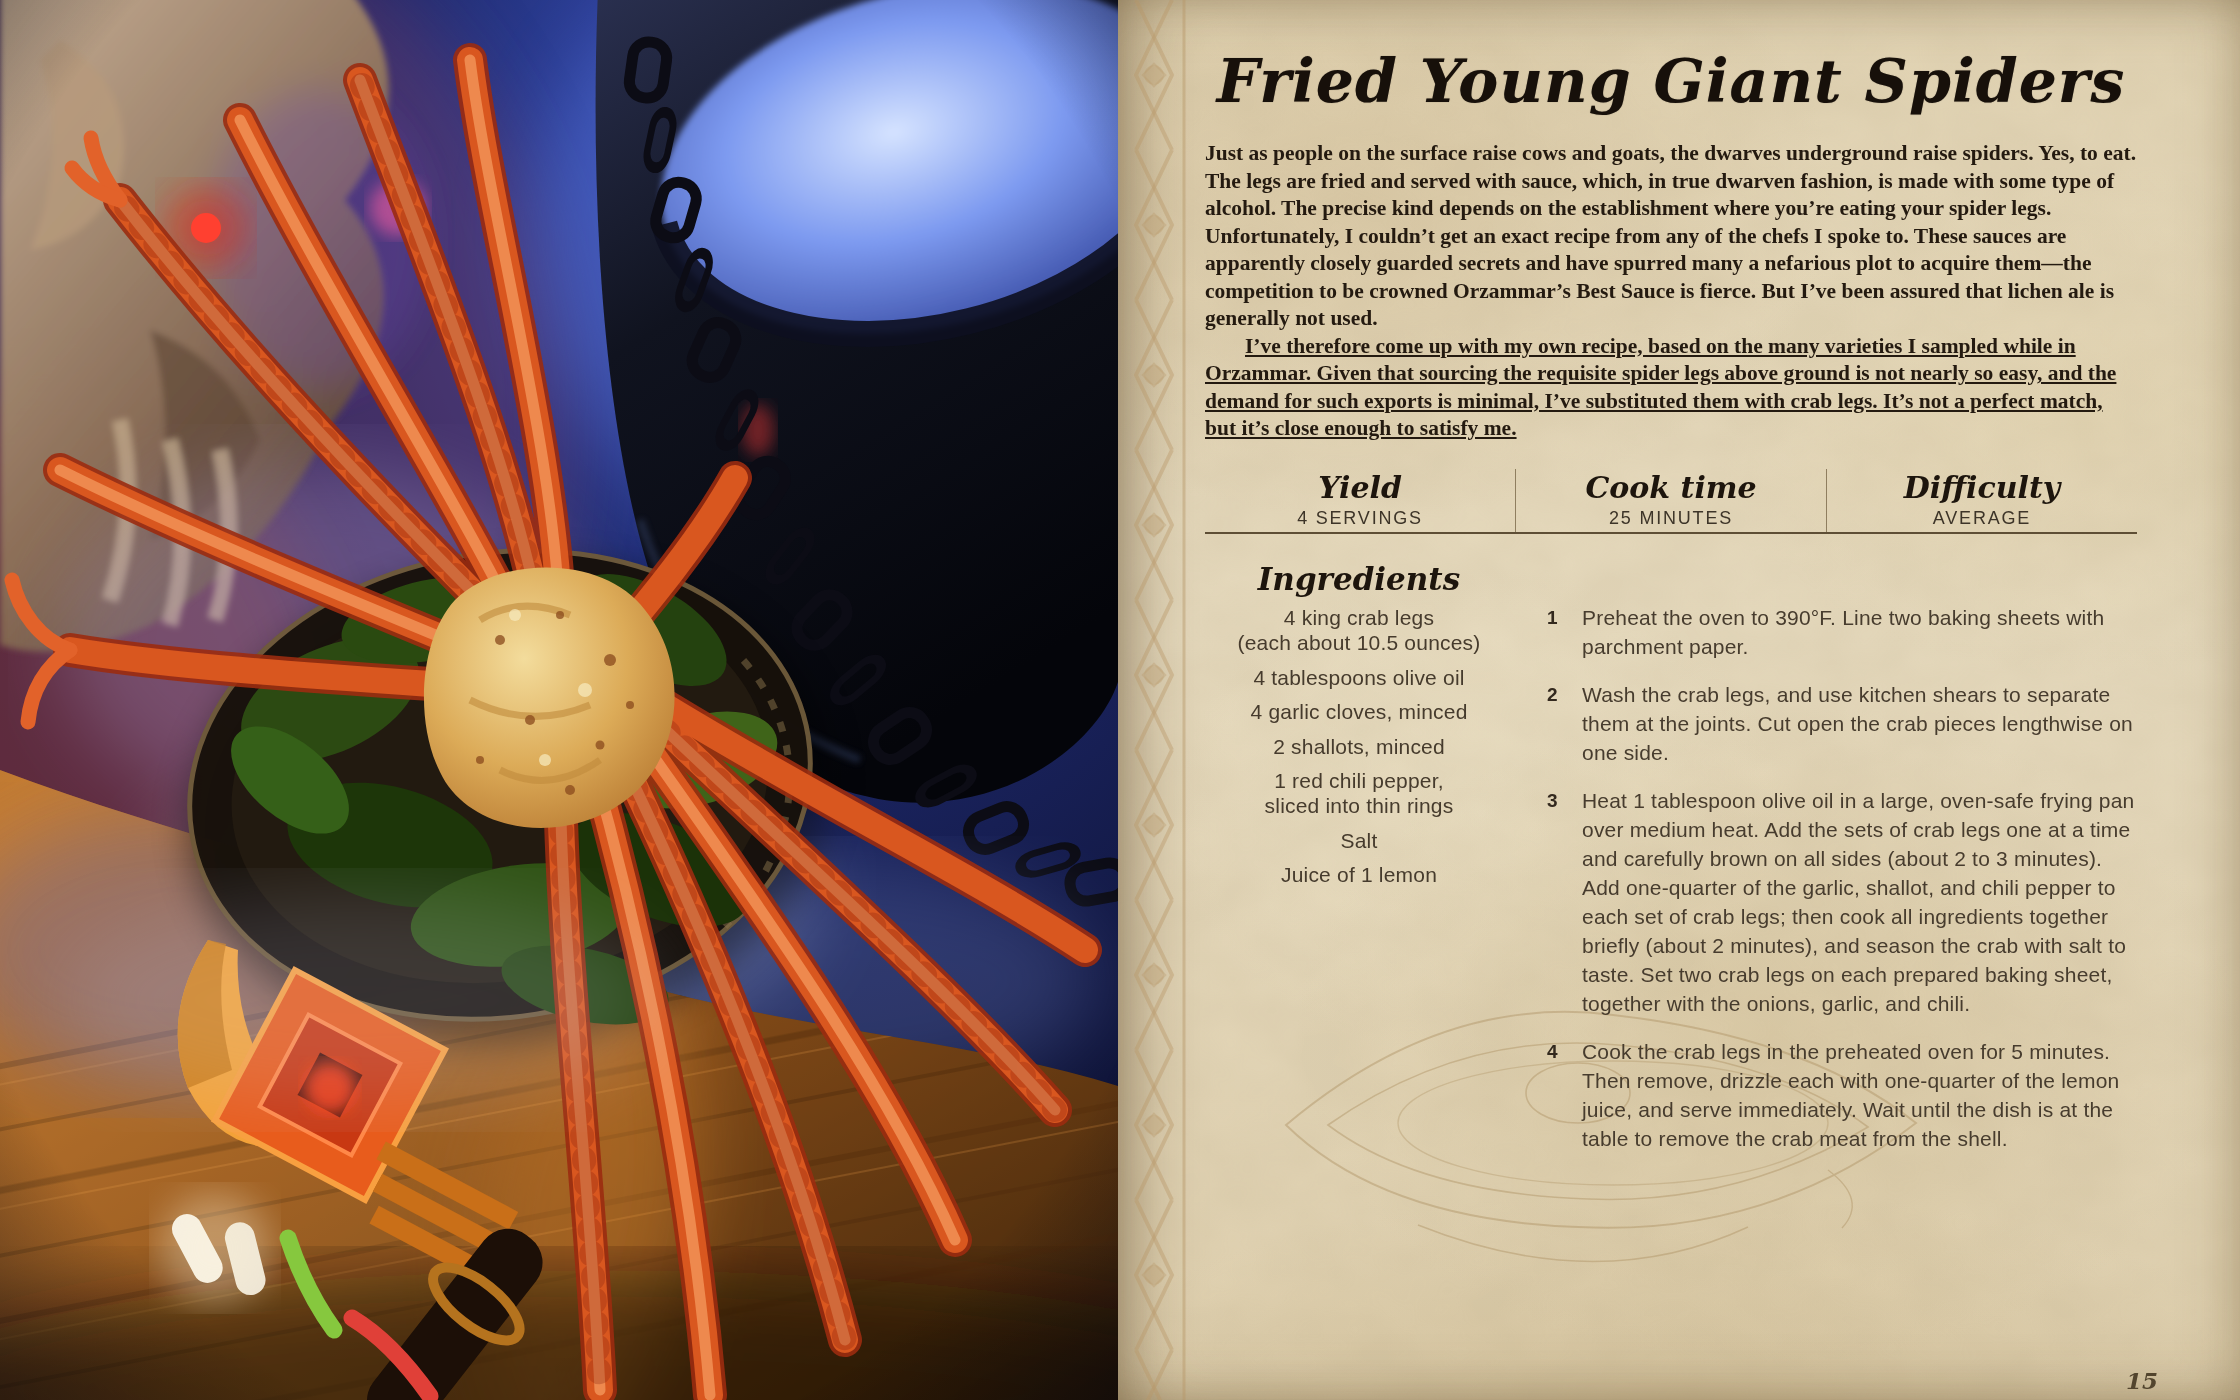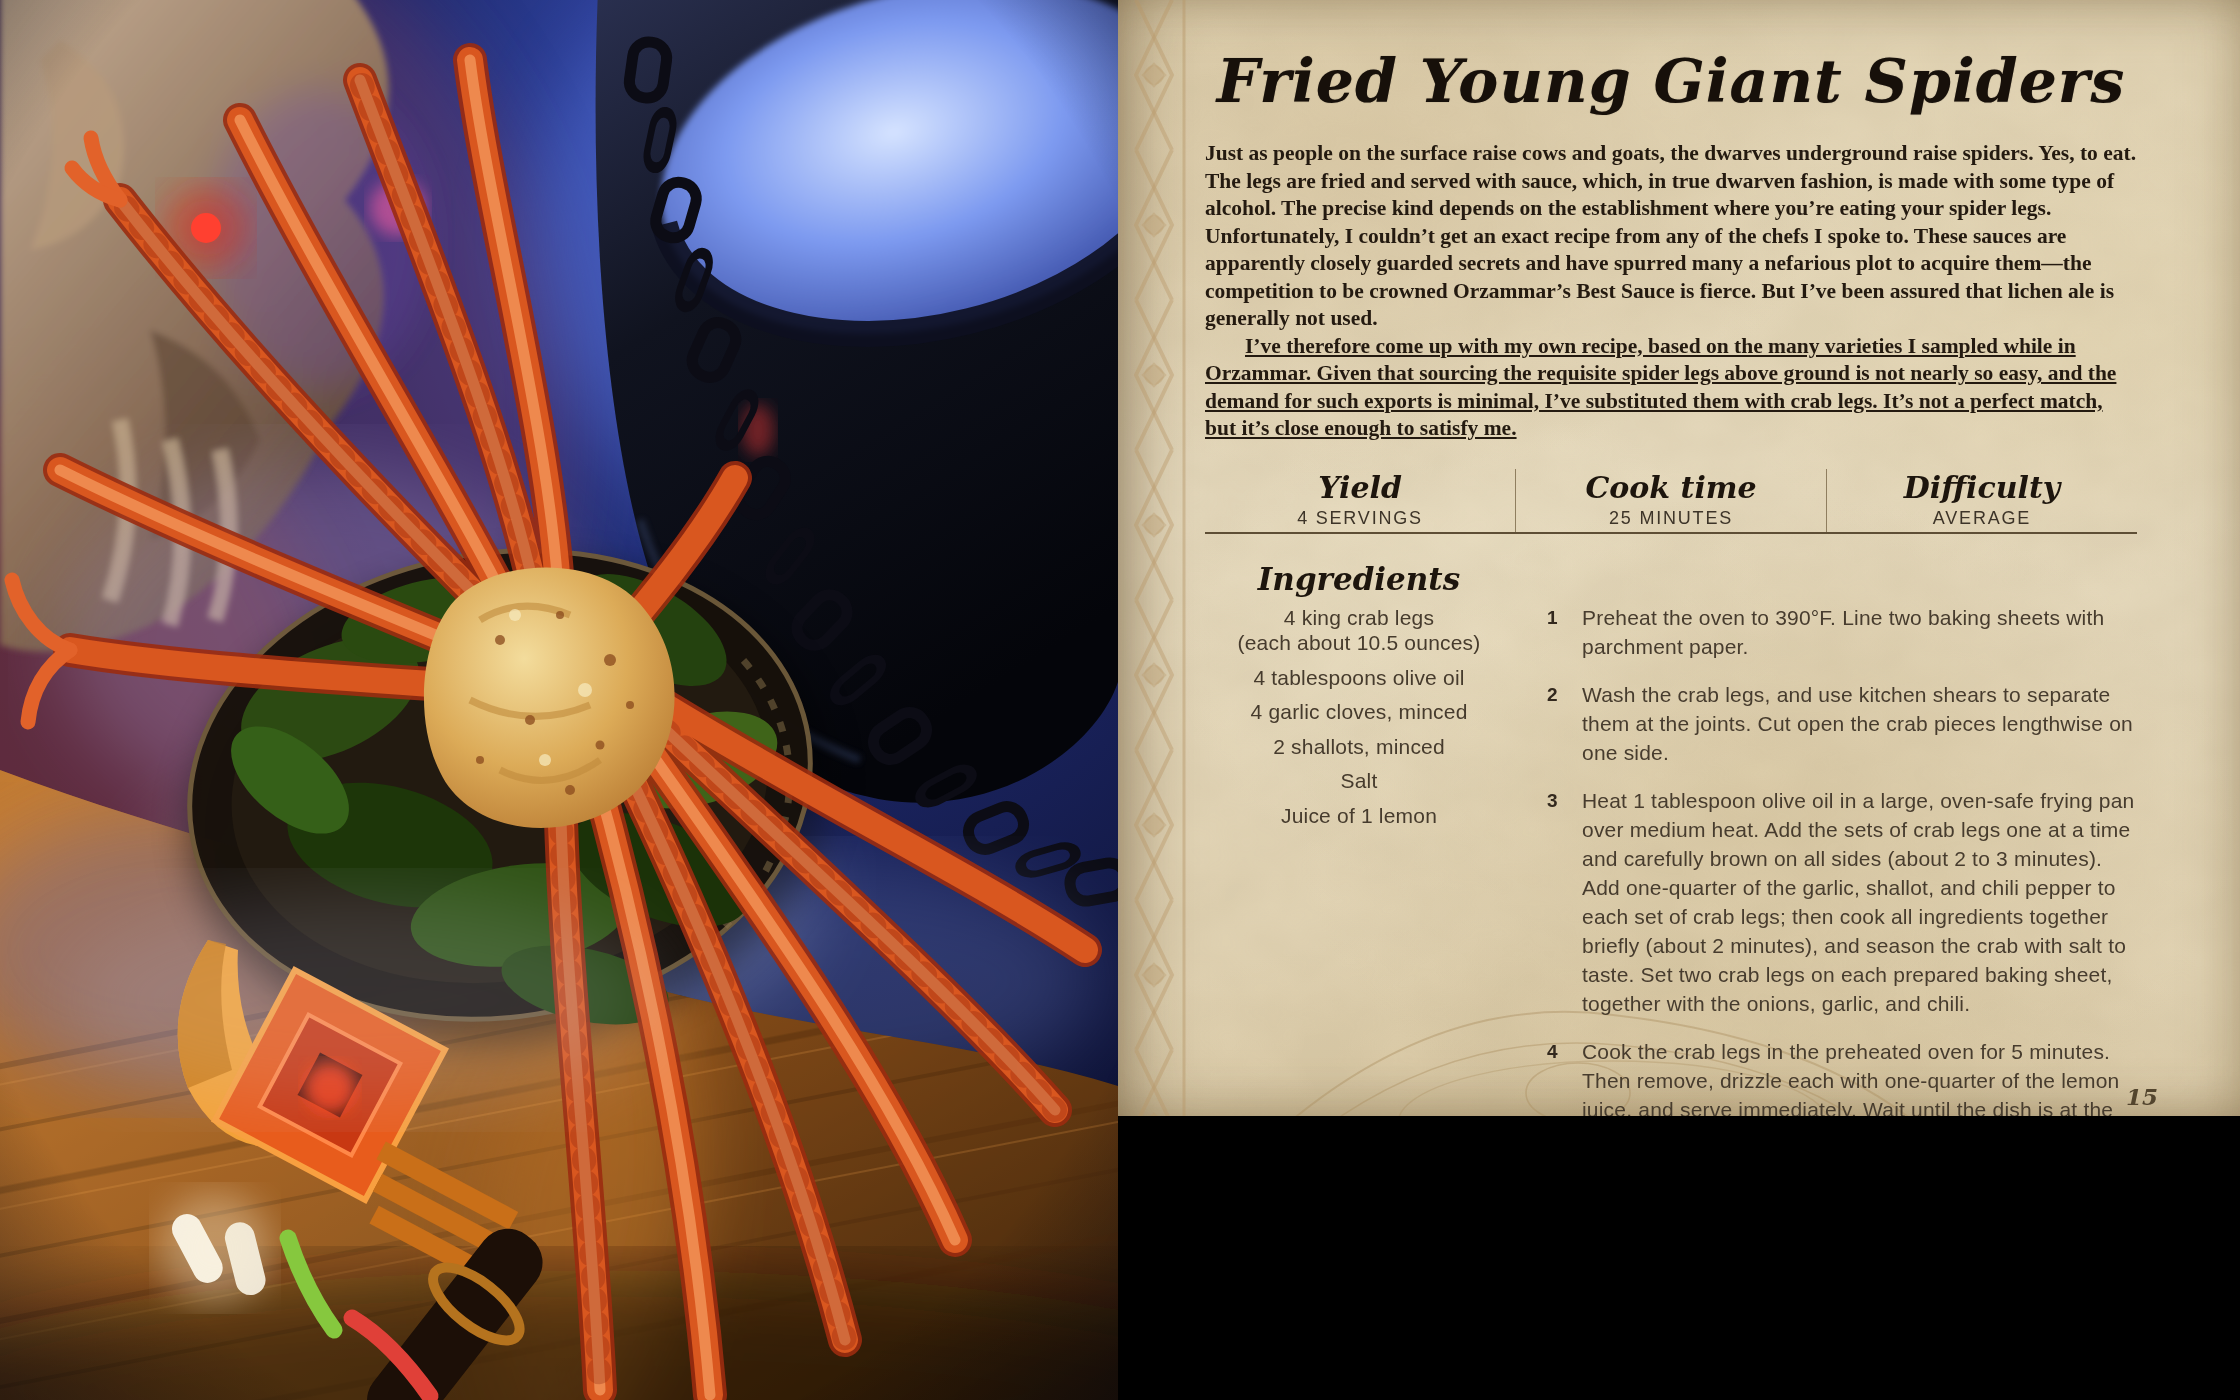--- a/index.html
+++ b/index.html
@@ -5,21 +5,21 @@
   * { margin:0; padding:0; box-sizing:border-box; }
   html,body { width:2240px; height:1400px; overflow:hidden; background:#000; }
   .spread { display:flex; width:2240px; height:1400px; }
 
   
   .photo-pane { position:relative; width:1118px; height:1400px; background:#0d1030; overflow:hidden; flex:none; }
   .photo-pane svg { display:block; }
 
   
   .page {
-    position:relative; width:1122px; height:1116px; flex:none; overflow:hidden;
+    position:relative; width:1122px; height:1400px; flex:none; overflow:hidden;
     background-color:#e7dabb;
     background-image:
       radial-gradient(ellipse 760px 520px at 22% 14%, rgba(209,188,148,.45), transparent 62%),
       radial-gradient(ellipse 620px 430px at 86% 30%, rgba(228,213,176,.55), transparent 60%),
       radial-gradient(ellipse 740px 520px at 58% 74%, rgba(211,192,151,.5), transparent 64%),
       radial-gradient(ellipse 520px 420px at 32% 58%, rgba(240,230,203,.5), transparent 60%),
       radial-gradient(ellipse 900px 300px at 50% 100%, rgba(201,180,137,.45), transparent 70%),
       linear-gradient(180deg,#e5d7b7 0%, #e9ddc1 45%, #e2d3b2 100%);
     box-shadow: inset 42px 0 70px -34px rgba(70,48,18,.5), inset -30px 0 60px -30px rgba(110,85,45,.35),
                 inset 0 30px 60px -30px rgba(110,85,45,.3), inset 0 -30px 60px -30px rgba(110,85,45,.35);
@@ -412,20 +412,22 @@
 
       <div class="cols">
         <div class="ingredients">
           <div class="ing-heading">Ingredients</div>
           <ul class="ing-list">
             <li class="ing-item">4 king crab legs
 (each about 10.5 ounces)</li>
             <li class="ing-item">4 tablespoons olive oil</li>
             <li class="ing-item">4 garlic cloves, minced</li>
             <li class="ing-item">2 shallots, minced</li>
+            <li class="ing-item">1 red chili pepper,
+sliced into thin rings</li>
             <li class="ing-item">Salt</li>
             <li class="ing-item">Juice of 1 lemon</li>
           </ul>
         </div>
 
         <div class="steps">
           <div class="step">
             <div class="step-num">1</div>
             <div class="step-text">Preheat the oven to 390°F. Line two baking sheets with parchment paper.</div>
           </div>

